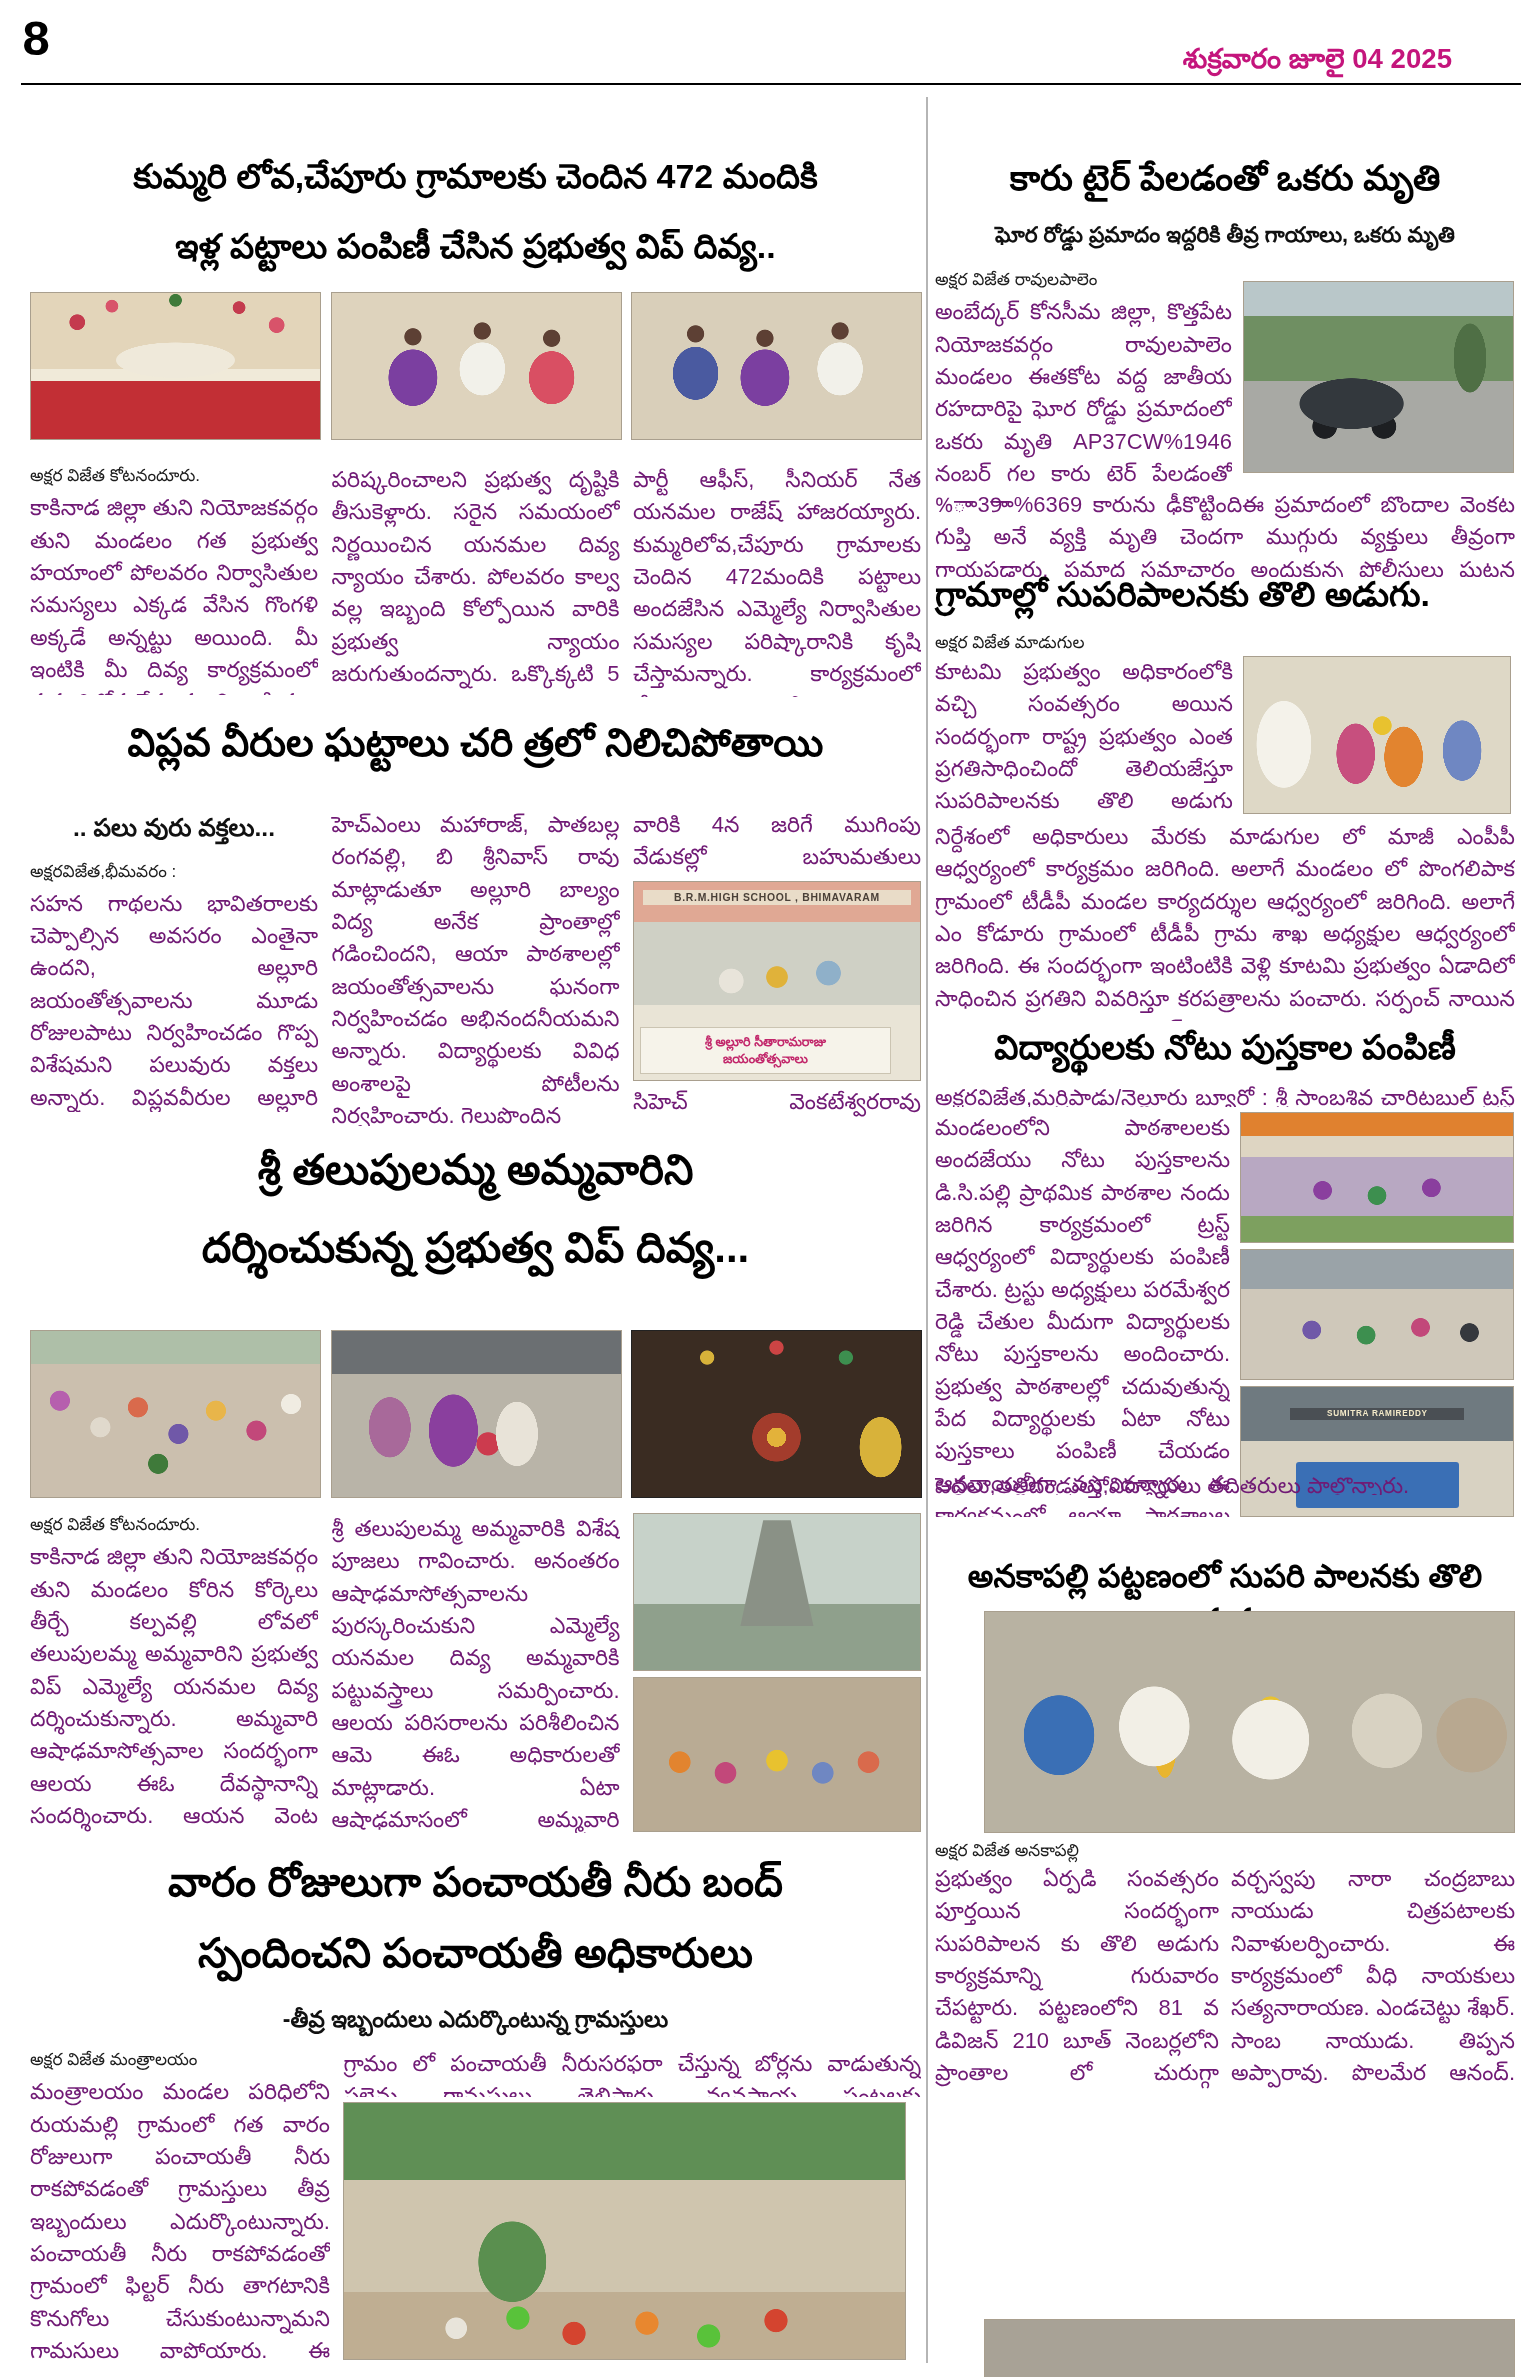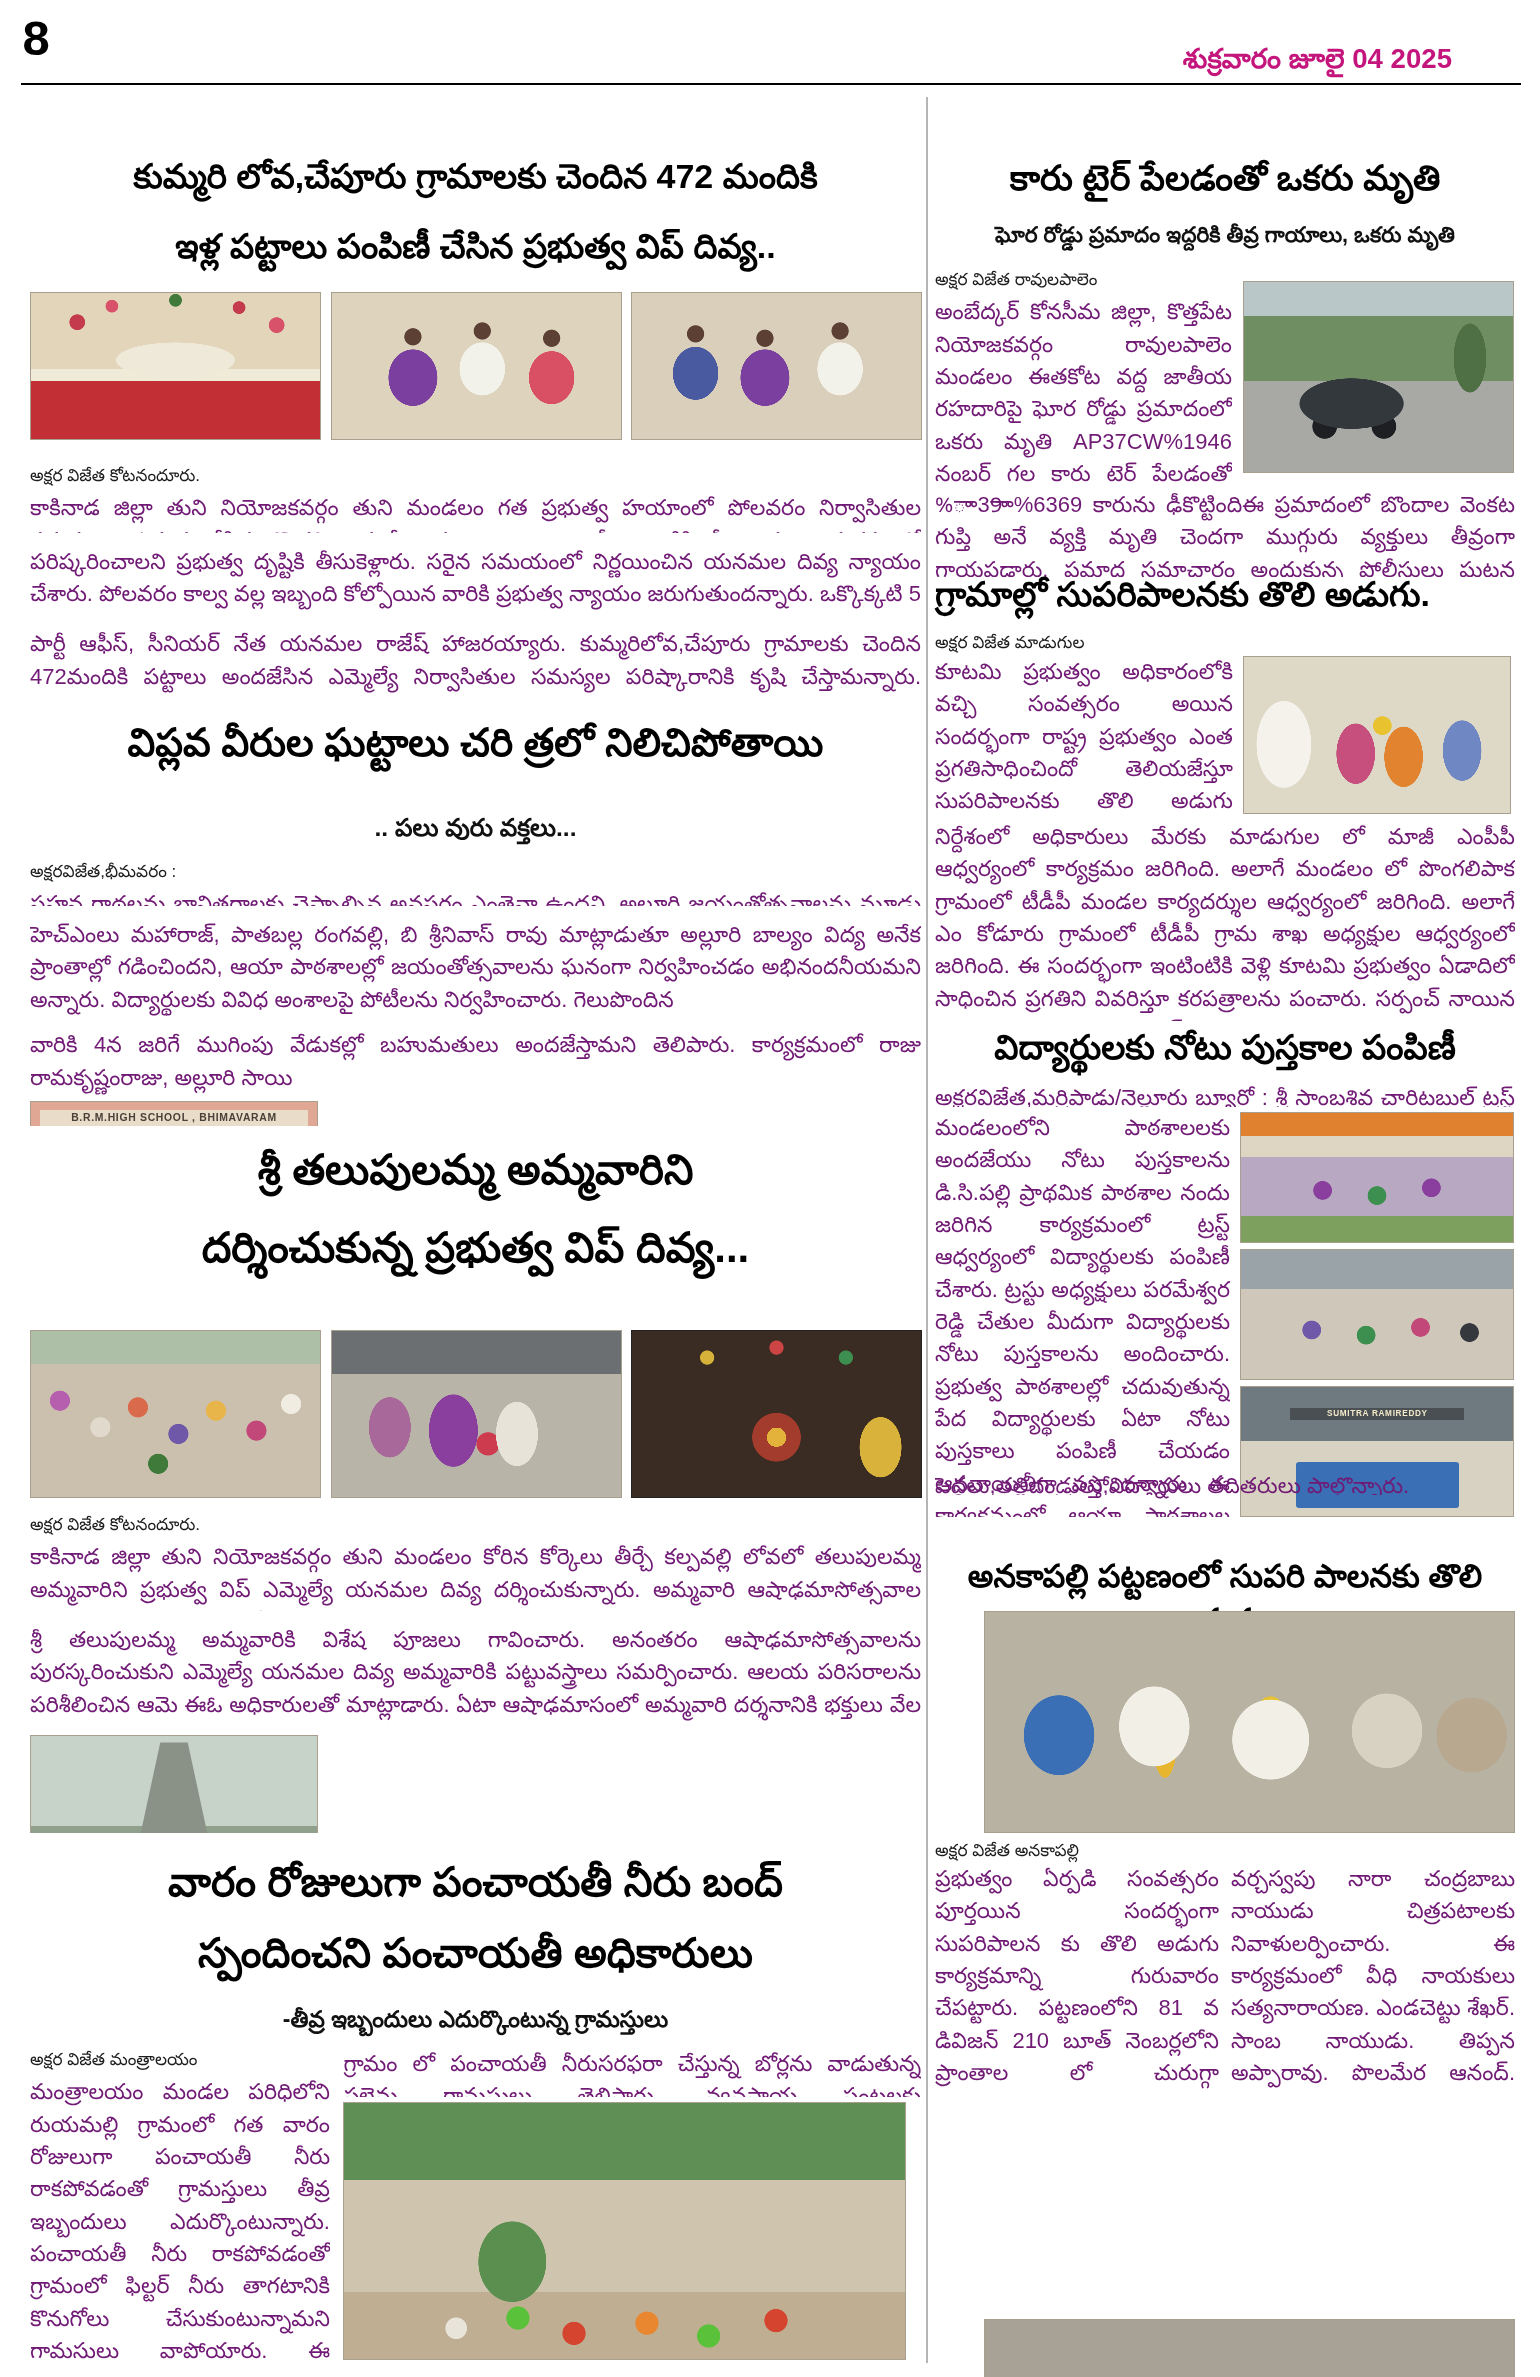--- a/index.html
+++ b/index.html
@@ -4,21 +4,21 @@
 <style>
   html,body{margin:0;padding:0;background:#e8e8e8;}
   .page{position:relative;width:1541px;height:2377px;background:#ffffff;
         font-family:"Liberation Sans",sans-serif;color:#1a1a1a;overflow:hidden;}
   .abs{position:absolute;}
   .hl{font-weight:bold;color:#000;text-align:center;}
   .hl-left{font-weight:bold;color:#000;text-align:left;}
   .subhl{font-weight:bold;color:#111;text-align:center;}
   .body-txt{font-size:22px;line-height:1.47;text-align:justify;color:#701a75;overflow:hidden;}
   .byline{font-size:17px;line-height:1.4;color:#1c1c1c;margin-bottom:4.5px;}
-  .cols{display:flex;gap:13.4px;flex-direction:column;}
+  .cols{display:flex;gap:13.4px;}
   .col{flex:1;overflow:hidden;}
   .rule-h{background:#000;}
   .rule-v{background:#b5b5b5;}
   
   .ph{position:relative;overflow:hidden;border:0.7px solid #a99f8e;flex:none;box-sizing:border-box;}
   .ph-stage{background:
     radial-gradient(circle at 16% 20%, #c43b4e 0 7.5px, transparent 8.2px),
     radial-gradient(circle at 28% 9%, #d8536a 0 6px, transparent 6.7px),
     radial-gradient(circle at 50% 5%, #3f7a3a 0 6px, transparent 6.7px),
     radial-gradient(circle at 72% 10%, #c43b4e 0 6px, transparent 6.7px),

